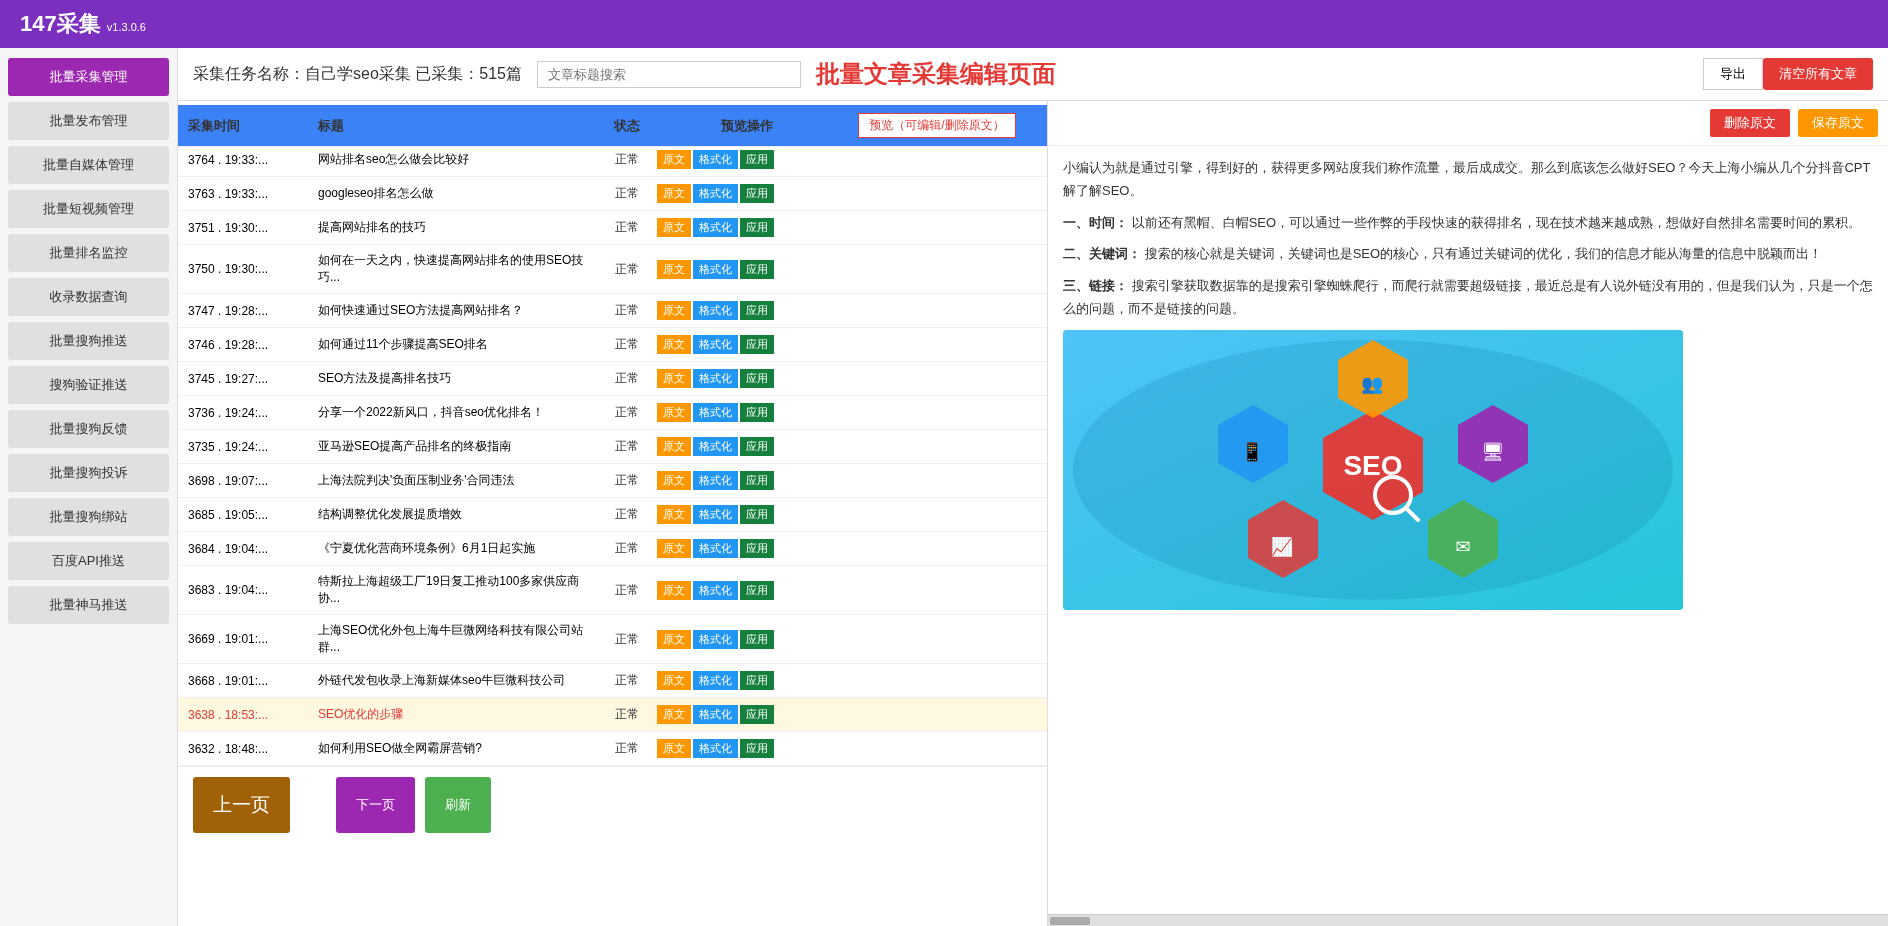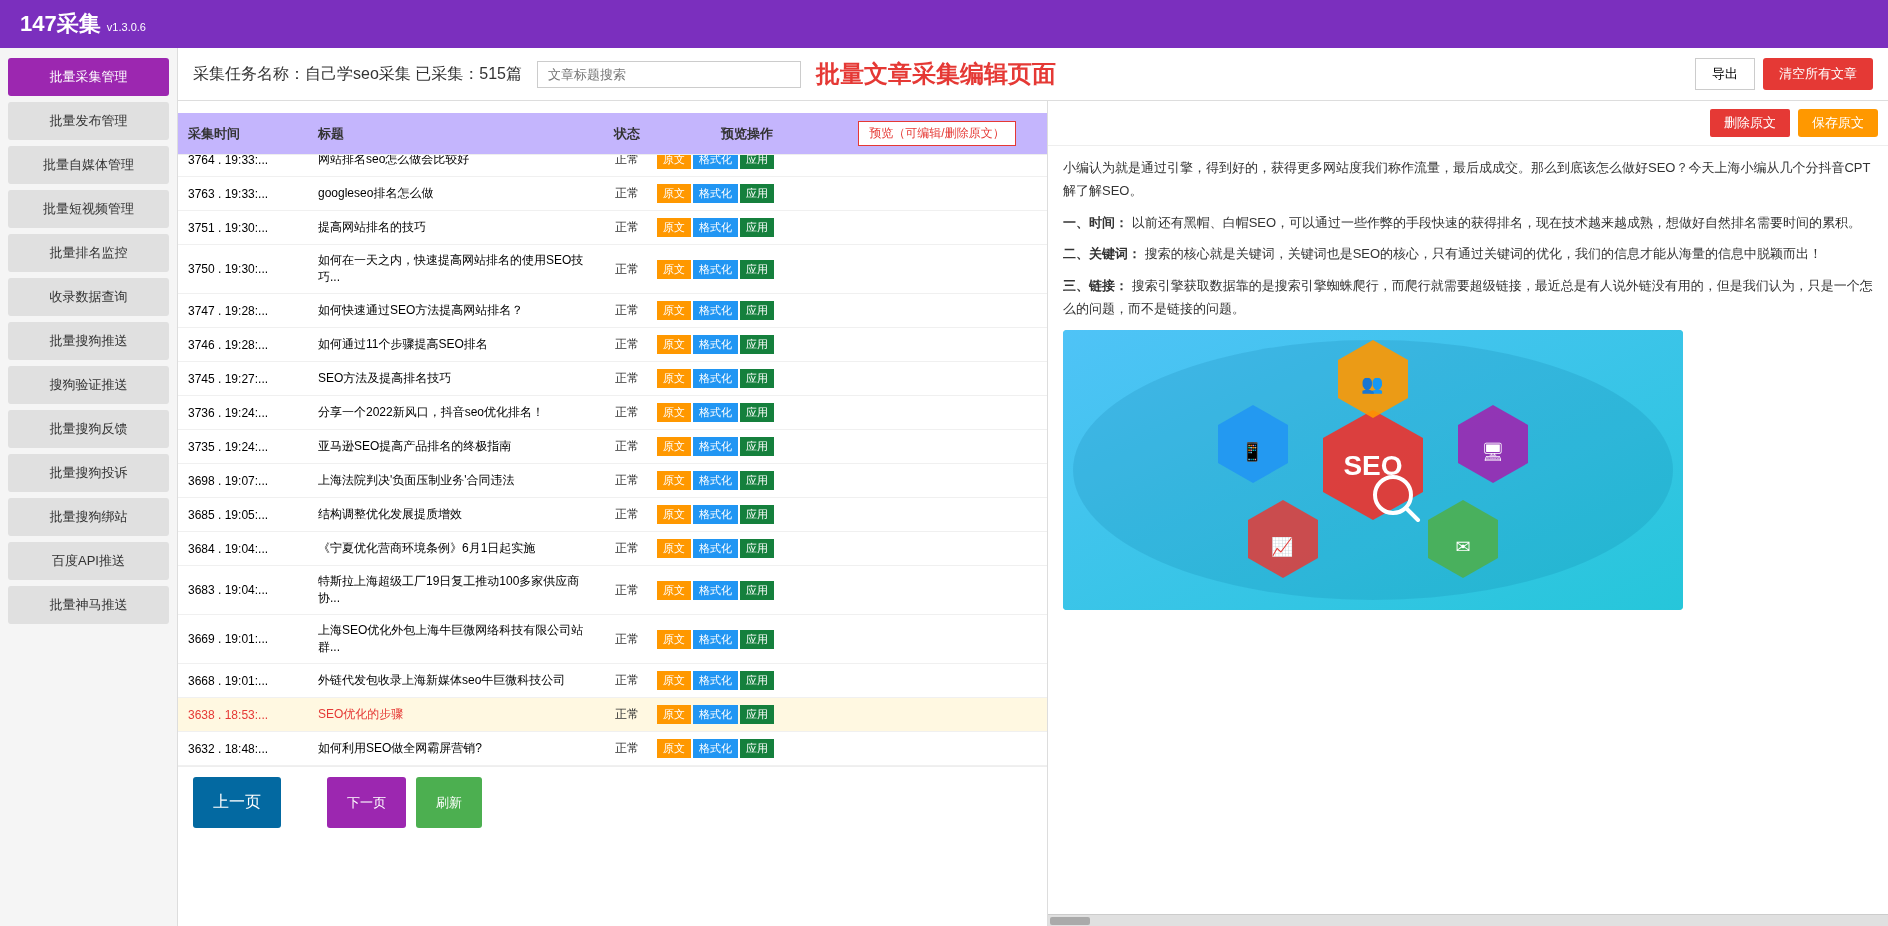--- a/index.html
+++ b/index.html
@@ -95,21 +95,21 @@
       outline: none;
     }
     .page-title-big {
       font-size: 24px;
       font-weight: bold;
       color: #e53935;
       flex: 1;
     }
     .header-btns {
       display: flex;
-      gap: 8px;
+      gap: 0;
       border-radius: 7px;
     }
     .btn-export {
       padding: 6px 16px;
       background: white;
       border: 1px solid #ccc;
       cursor: pointer;
       font-size: 13px;
     }
     .btn-clear-all {
@@ -131,26 +131,26 @@
     }
     .article-list {
       flex: 0 0 870px;
       border-right: 1px solid #ddd;
       overflow-y: auto;
     }
     .table-header {
       display: flex;
       align-items: center;
       padding: 8px 10px;
-      background: #c4b5fd;
+      background: #3b82f6;
       border-bottom: 1px solid #eee;
       font-weight: bold;
       color: #333;
       position: sticky;
-      top: 12px;
+      top: 4px;
       z-index: 2;
     }
     .col-time { width: 130px; flex-shrink: 0; }
     .col-title { flex: 1; }
     .col-status { width: 60px; flex-shrink: 0; text-align: center; }
     .col-action { width: 180px; flex-shrink: 0; text-align: center; }
     .col-preview-btn {
       width: 200px;
       flex-shrink: 0;
       text-align: center;
@@ -281,26 +281,26 @@
     
     .pagination {
       padding: 10px 15px;
       display: flex;
       gap: 10px;
       background: white;
       border-top: 1px solid #eee;
     }
     .btn-prev {
       padding: 15px 20px;
-      background: #0369a1;
+      background: #a16207;
       color: white;
       border: none;
       cursor: pointer;
       border-radius: 3px;
-      font-size: 16px;
+      font-size: 19px;
     }
     .btn-next {
       padding: 7px 20px;
       background: #9c27b0;
       color: white;
       border: none;
       cursor: pointer;
       border-radius: 3px;
       font-size: 13px;
       margin-left: 36px;

